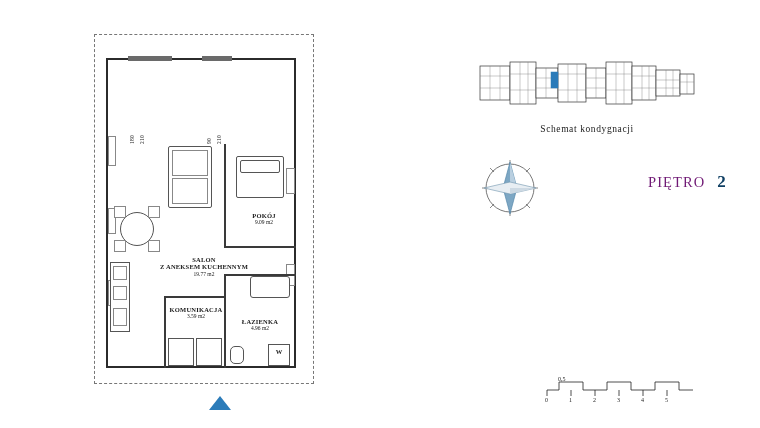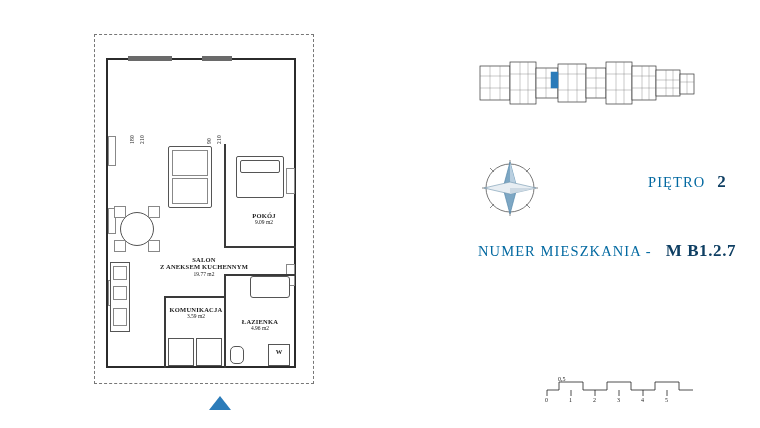--- a/index.html
+++ b/index.html
@@ -141,21 +141,21 @@
   }
 
   .info-line {
     position: absolute;
     white-space: nowrap;
     font-family: "Liberation Serif", serif;
   }
   .info-label {
     font-size: 14.5px;
     letter-spacing: 1.1px;
-    color: #0369a1;
+    color: #701a75;
   }
   .info-value {
     font-size: 17px;
     font-weight: bold;
     letter-spacing: 0.6px;
     color: #0f3f63;
   }
 
   .scalebar {
     position: absolute;
@@ -283,20 +283,21 @@
         <path d="M80 16 H108 M80 32 H108 M90 6 V44 M99 6 V44"></path>
         <path d="M108 20 H128 M108 30 H128 M118 10 V40"></path>
         <path d="M128 16 H154 M128 32 H154 M138 4 V46 M146 4 V46"></path>
         <path d="M154 18 H178 M154 30 H178 M164 8 V42 M171 8 V42"></path>
         <path d="M178 22 H202 M178 30 H202 M188 12 V38 M195 12 V38"></path>
         <path d="M202 24 H216 M209 16 V36"></path>
       </g>
       <rect x="73" y="14" width="7" height="16" fill="#2b7bb9" stroke="#2b7bb9" stroke-width="0.5"></rect>
     </svg>
   </div>
+  <div class="schemat-caption">Schemat kondygnacji</div>
 
   <div class="compass">
     <svg width="80" height="72" viewBox="0 0 80 72" xmlns="http://www.w3.org/2000/svg">
       <circle cx="40" cy="36" r="24" fill="#fff" stroke="#555" stroke-width="0.8"></circle>
       <g stroke="#555" stroke-width="0.7">
         <line x1="40" y1="8" x2="40" y2="14"></line>
         <line x1="40" y1="58" x2="40" y2="64"></line>
         <line x1="12" y1="36" x2="18" y2="36"></line>
         <line x1="62" y1="36" x2="68" y2="36"></line>
         <line x1="20" y1="16" x2="24" y2="20"></line>
@@ -309,24 +310,20 @@
       <polygon points="14,36 40,30 66,36 40,42" fill="#e8eef3" stroke="#6e93ad" stroke-width="0.6"></polygon>
       <polygon points="40,36 66,36 40,42" fill="#cdd9e3"></polygon>
     </svg>
   </div>
 
   <div class="info-line" style="left:648px; top:172px;">
     <span class="info-label">PIĘTRO</span>
     <span class="info-value" style="margin-left:8px;">2</span>
   </div>
 
-  <div class="info-line" style="left:478px; top:241px;">
-    <span class="info-label">NUMER MIESZKANIA  -</span>
-    <span class="info-value" style="margin-left:10px;">M B1.2.7</span>
-  </div>
 
 
   <div class="scale-05">0,5</div>
   <div class="scalebar">
     <svg width="150" height="34" viewBox="0 0 150 34" xmlns="http://www.w3.org/2000/svg">
       <g stroke="#222" stroke-width="0.8" fill="none">
         <path d="M2 18 H14 V10 H38 V18 H62 V10 H86 V18 H110 V10 H134 V18 H148"></path>
         <line x1="2" y1="18" x2="2" y2="24"></line>
         <line x1="26" y1="18" x2="26" y2="24"></line>
         <line x1="50" y1="18" x2="50" y2="24"></line>

